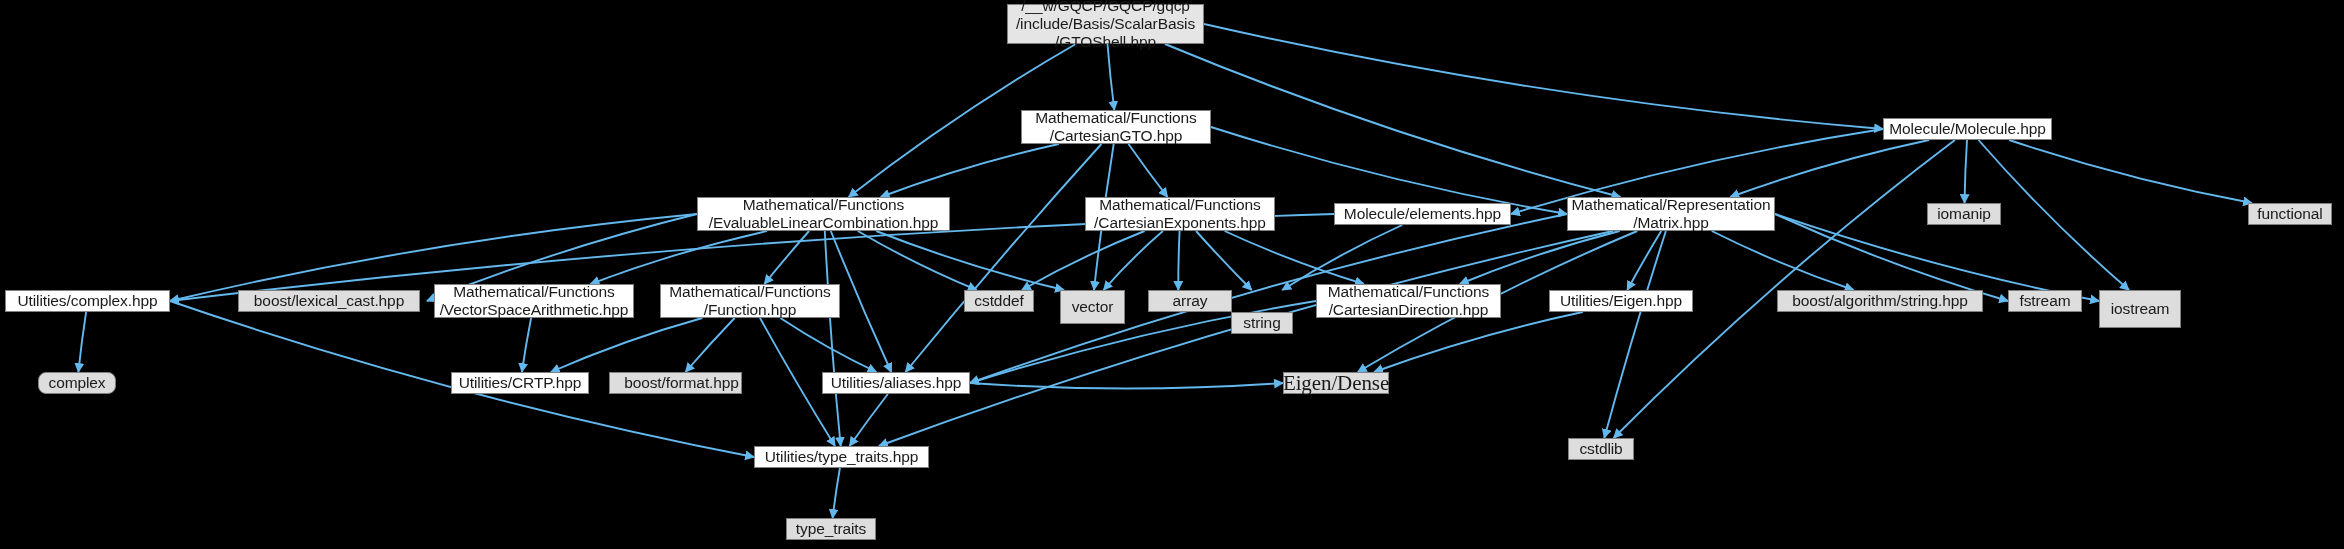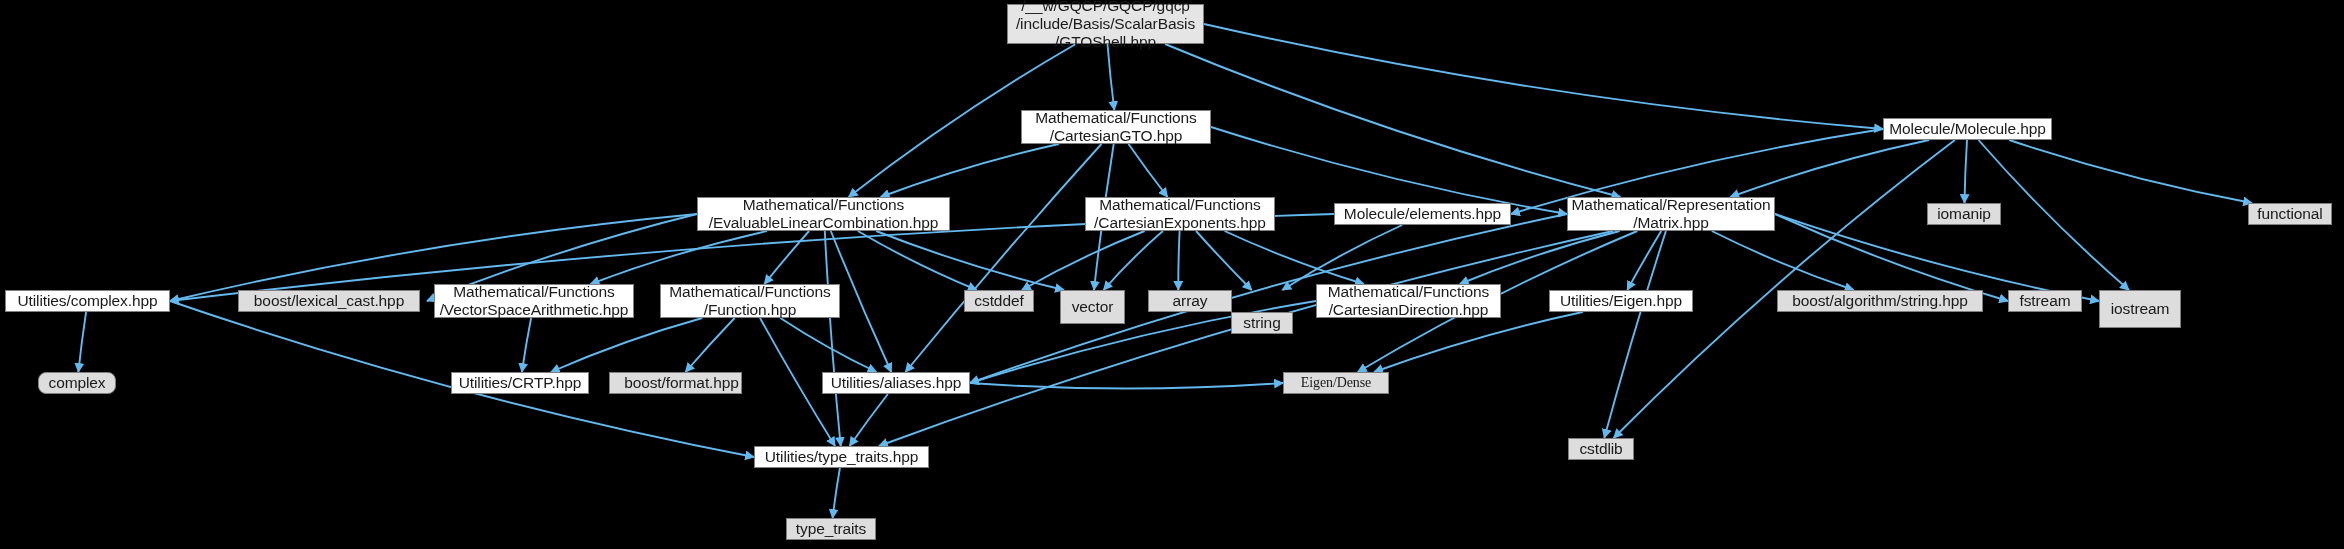--- a/index.html
+++ b/index.html
@@ -43,21 +43,21 @@
     background: #ffffff;
   }
   .node.system {
     background: #dddddd;
   }
   .node.root {
     background: #e5e5e5;
   }
   .node.serif {
     font-family: "Liberation Serif", serif;
-    font-size: 14px;
+    font-size: 21px;
   }
 </style>
 </head>
 <body>
 
 <div id="graph">
   <svg id="edges" viewBox="0 0 2344 549" xmlns="http://www.w3.org/2000/svg">
     <defs>
       <marker id="arrow" viewBox="0 0 10 10" refX="9" refY="5" markerWidth="5.2" markerHeight="5.2" orient="auto-start-reverse">
         <path d="M 0 0 L 10 5 L 0 10 z" fill="#63b8ee"></path>

